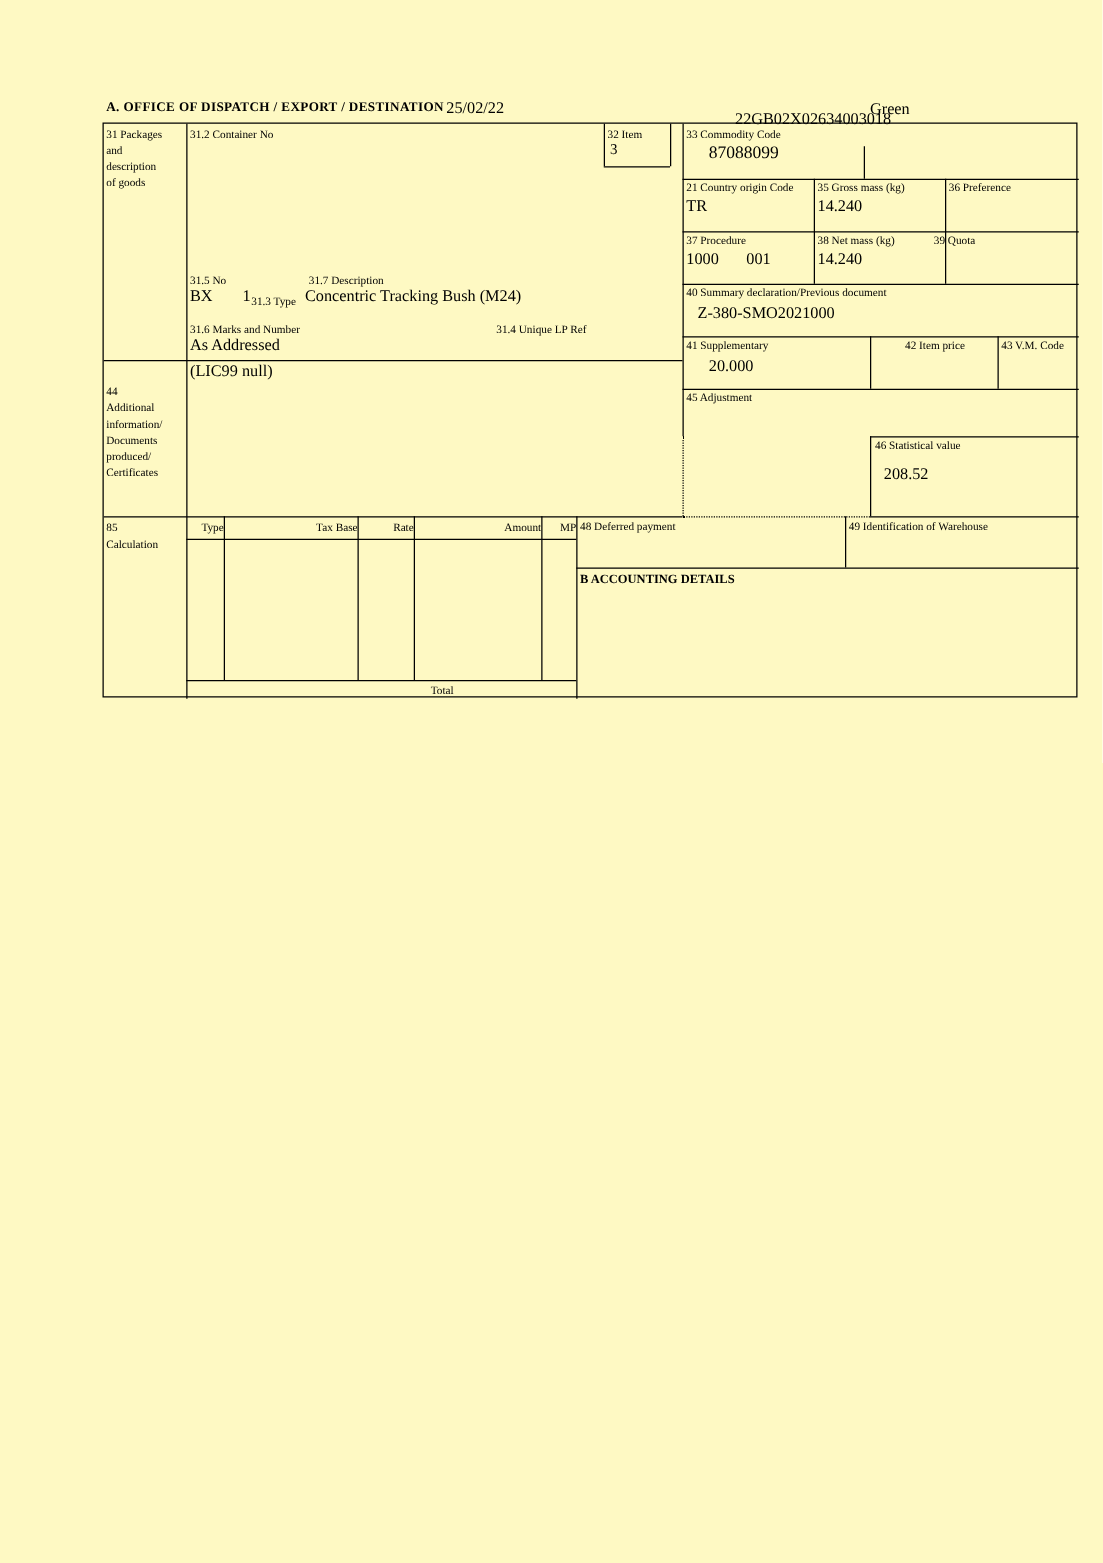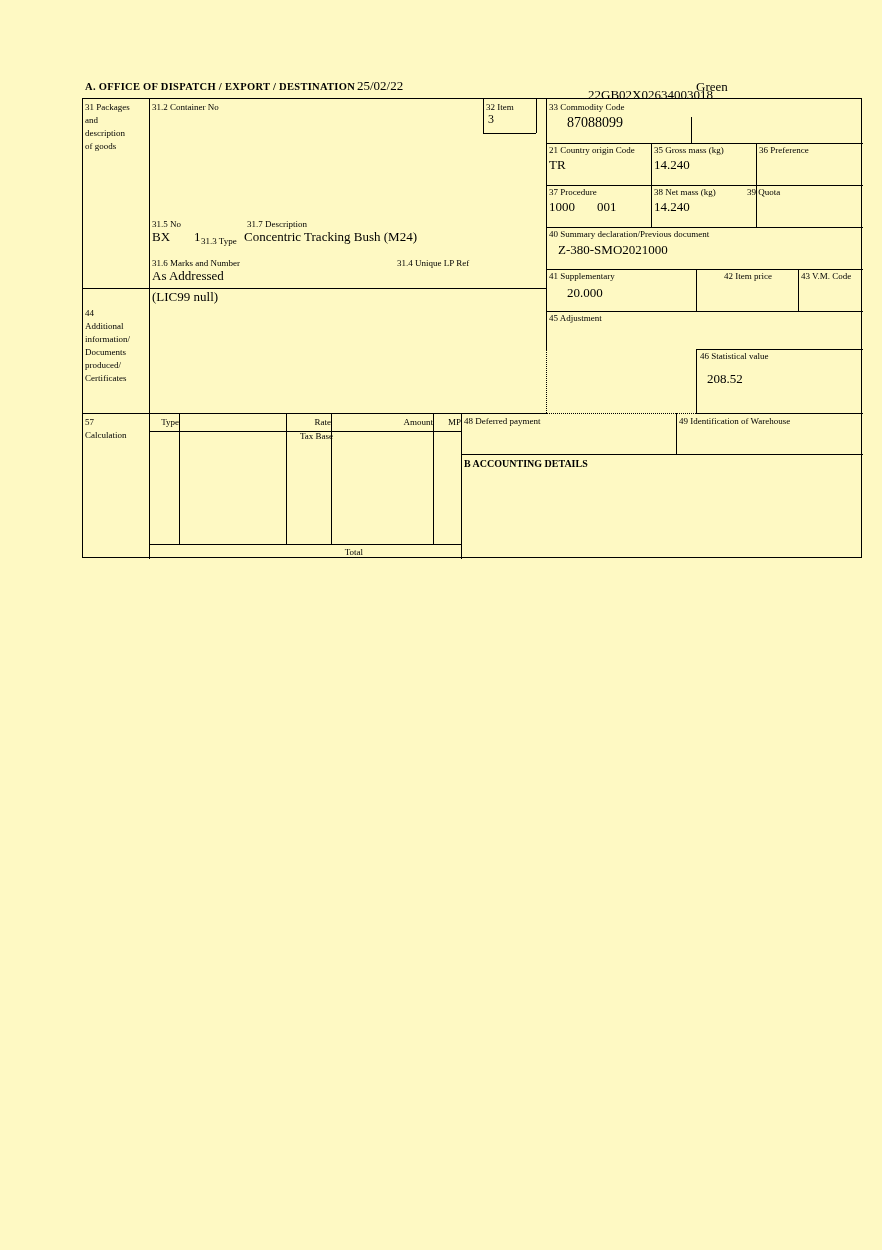--- a/index.html
+++ b/index.html
@@ -78,21 +78,21 @@
     </div>
     <div class="abs leftlbl" style="left:2px; top:208px; width:62px;">
       <div>44</div>
       <div>Additional</div>
       <div>information/</div>
       <div>Documents</div>
       <div>produced/</div>
       <div>Certificates</div>
     </div>
     <div class="abs leftlbl" style="left:2px; top:317px; width:62px;">
-      <div>57</div>
+      <div>85</div>
       <div>Calculation</div>
     </div>
 
     <div class="abs lbl" style="left:69px; top:3px;">31.2 Container No</div>
     <div class="abs lbl" style="left:403px; top:3px;">32 Item</div>
     <div class="abs val12" style="left:405px; top:13px;">3</div>
 
     <div class="abs lbl" style="left:69px; top:120px;">31.5 No</div>
     <div class="abs lbl" style="left:118px; top:120px;margin-top:17px;">31.3 Type</div>
     <div class="abs lbl" style="left:164px; top:120px;">31.7 Description</div>
@@ -134,21 +134,21 @@
 
     <div class="abs lbl" style="left:617px; top:172px;margin-left:24px;">42 Item price</div>
     <div class="abs lbl" style="left:718px; top:172px;">43 V.M. Code</div>
 
     <div class="abs lbl" style="left:466px; top:214px;">45 Adjustment</div>
 
     <div class="abs lbl" style="left:617px; top:252px;">46 Statistical value</div>
     <div class="abs val" style="left:624px; top:272px;">208.52</div>
 
     <div class="abs lbl ctr" style="left:66px; top:318px; width:30px;">Type</div>
-    <div class="abs lbl ctr" style="left:96px; top:332px; width:107px;margin-left:47px;">Tax Base</div>
+    <div class="abs lbl ctr" style="left:96px; top:318px; width:107px;">Tax Base</div>
     <div class="abs lbl ctr" style="left:203px; top:318px; width:45px;">Rate</div>
     <div class="abs lbl ctr" style="left:248px; top:318px; width:102px;">Amount</div>
     <div class="abs lbl ctr" style="left:350px; top:318px; width:28px;">MP</div>
 
     <div class="abs lbl ctr" style="left:200px; top:448px; width:80px;">Total</div>
 
     <div class="abs lbl" style="left:381px; top:317px;">48 Deferred payment</div>
     <div class="abs lbl" style="left:596px; top:317px;">49 Identification of Warehouse</div>
 
     <div class="abs bold" style="left:381px; top:359px; font-size:10px;">B ACCOUNTING DETAILS</div>

